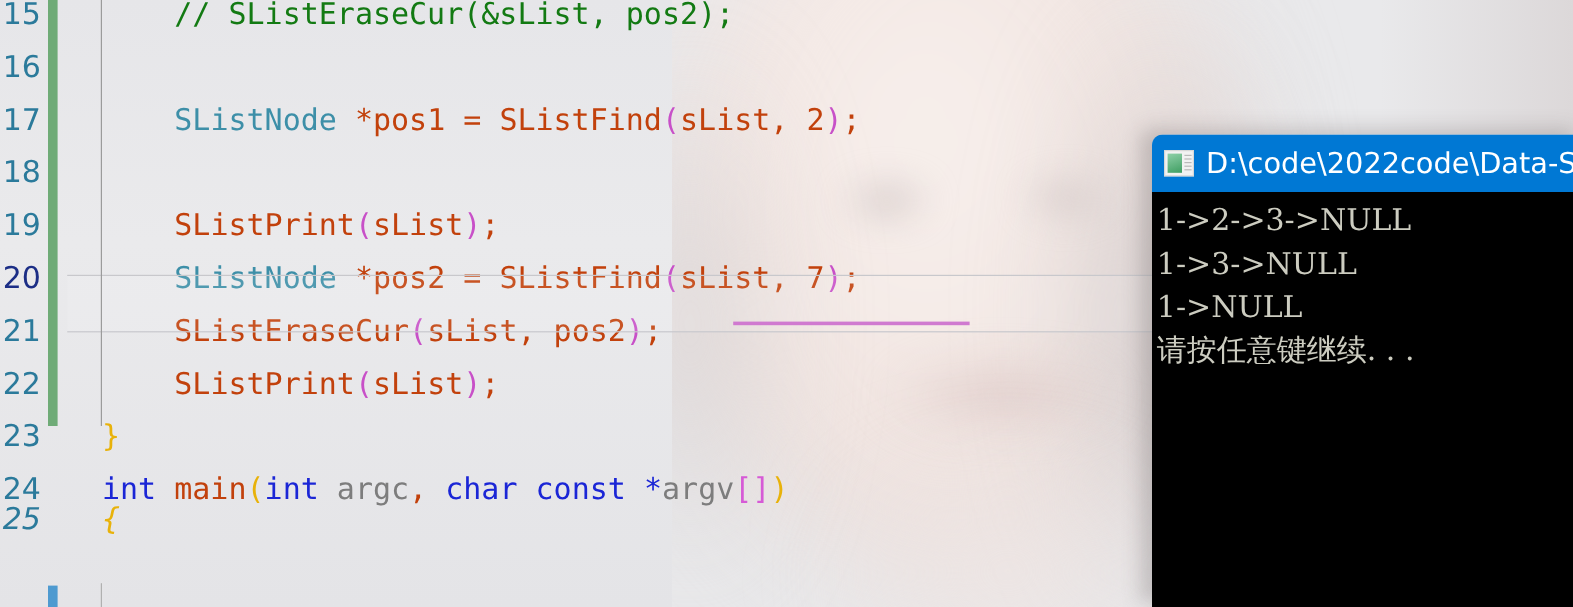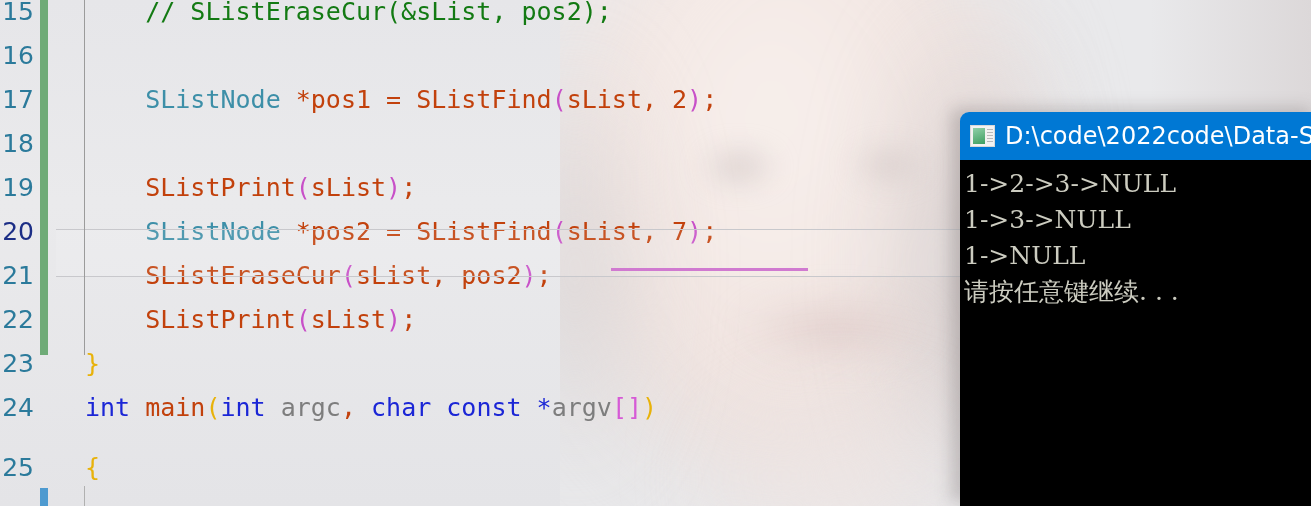--- a/index.html
+++ b/index.html
@@ -273,21 +273,21 @@
         <div class="line" style="top: -10px;"><span class="lineno">15</span><span class="code"><span class="tk-plain">    </span><span class="tk-comment">// SListEraseCur(&amp;sList, pos2);</span></span></div>
         <div class="line" style="top: 34px;"><span class="lineno">16</span></div>
         <div class="line" style="top: 78px;"><span class="lineno">17</span><span class="code"><span class="tk-plain">    </span><span class="tk-type">SListNode</span><span class="tk-plain"> *pos1 = SListFind</span><span class="tk-paren">(</span><span class="tk-plain">sList, 2</span><span class="tk-paren">)</span><span class="tk-plain">;</span></span></div>
         <div class="line" style="top: 122px;"><span class="lineno">18</span></div>
         <div class="line" style="top: 166px;"><span class="lineno">19</span><span class="code"><span class="tk-plain">    </span><span class="tk-plain">SListPrint</span><span class="tk-paren">(</span><span class="tk-plain">sList</span><span class="tk-paren">)</span><span class="tk-plain">;</span></span></div>
         <div class="line" style="top: 210px; padding-left: 12px;"><span class="lineno current">20</span><span class="code"><span class="tk-plain">    </span><span class="tk-type">SListNode</span><span class="tk-plain"> *pos2 = SListFind</span><span class="tk-paren">(</span><span class="tk-plain">sList, 7</span><span class="tk-paren">)</span><span class="tk-plain">;</span></span></div>
         <div class="line" style="top: 254px; padding-left: 44px;"><span class="lineno">21</span><span class="code"><span class="tk-plain">    </span><span class="tk-plain">SListEraseCur</span><span class="tk-paren">(</span><span class="tk-plain">sList, pos2</span><span class="tk-paren">)</span><span class="tk-plain">;</span></span></div>
         <div class="line" style="top: 298px;"><span class="lineno">22</span><span class="code"><span class="tk-plain">    </span><span class="tk-plain">SListPrint</span><span class="tk-paren">(</span><span class="tk-plain">sList</span><span class="tk-paren">)</span><span class="tk-plain">;</span></span></div>
         <div class="line" style="top: 342px;"><span class="lineno">23</span><span class="code"><span class="tk-brace">}</span></span></div>
         <div class="line" style="top: 386px;"><span class="lineno">24</span><span class="code"><span class="tk-kw">int</span><span class="tk-plain"> main</span><span class="tk-brace">(</span><span class="tk-kw">int</span><span class="tk-plain"> </span><span class="tk-param">argc</span><span class="tk-plain">, </span><span class="tk-kw">char const</span><span class="tk-plain"> </span><span class="tk-kw">*</span><span class="tk-param">argv</span><span class="tk-bracket">[]</span><span class="tk-brace">)</span></span></div>
-        <div class="line" style="top: 446px;"><span class="lineno">25</span><span class="code"><span class="tk-brace">{</span></span></div>
+        <div class="line" style="top: 411px; font-style: italic;"><span class="lineno">25</span><span class="code"><span class="tk-brace">{</span></span></div>
       </div>
     <div id="arg-underline"></div>
   </div>
 
   <div id="console">
     <div id="console-titlebar">
       <div id="console-icon"></div>
       <div id="console-title">D:\code\2022code\Data-S</div>
     </div>
     <div id="console-body">

